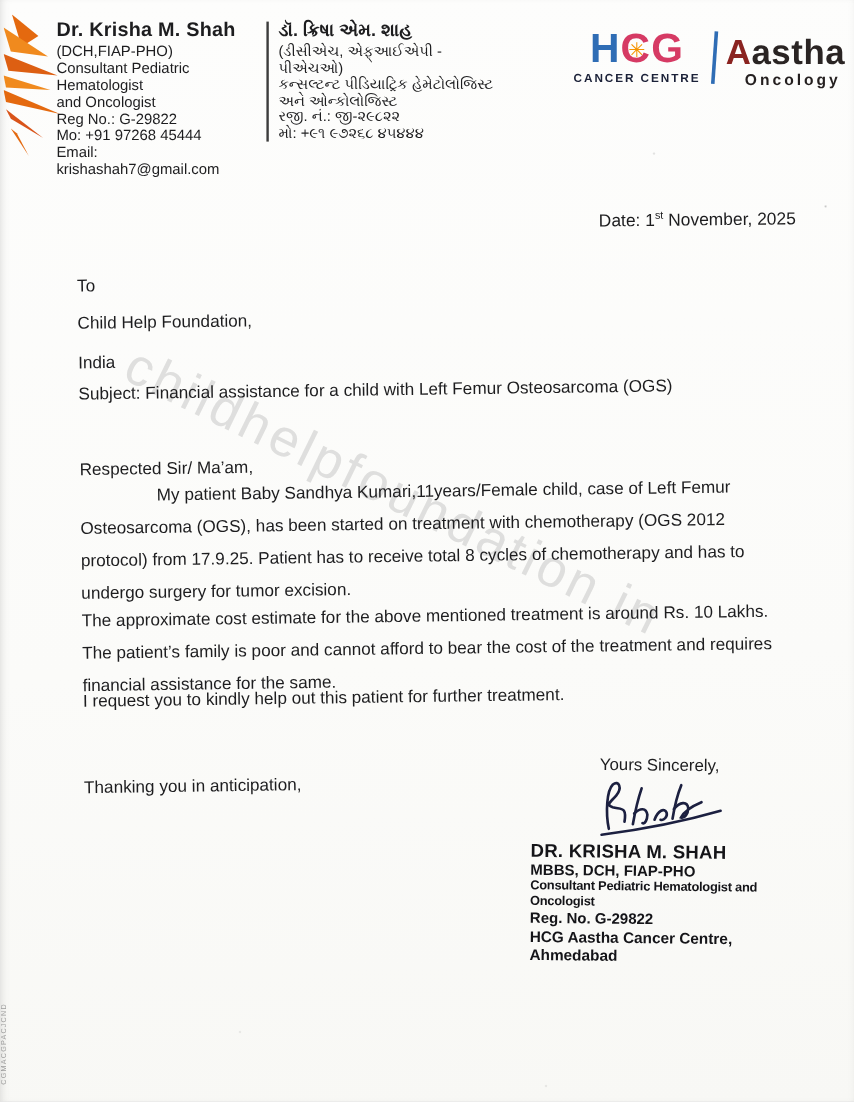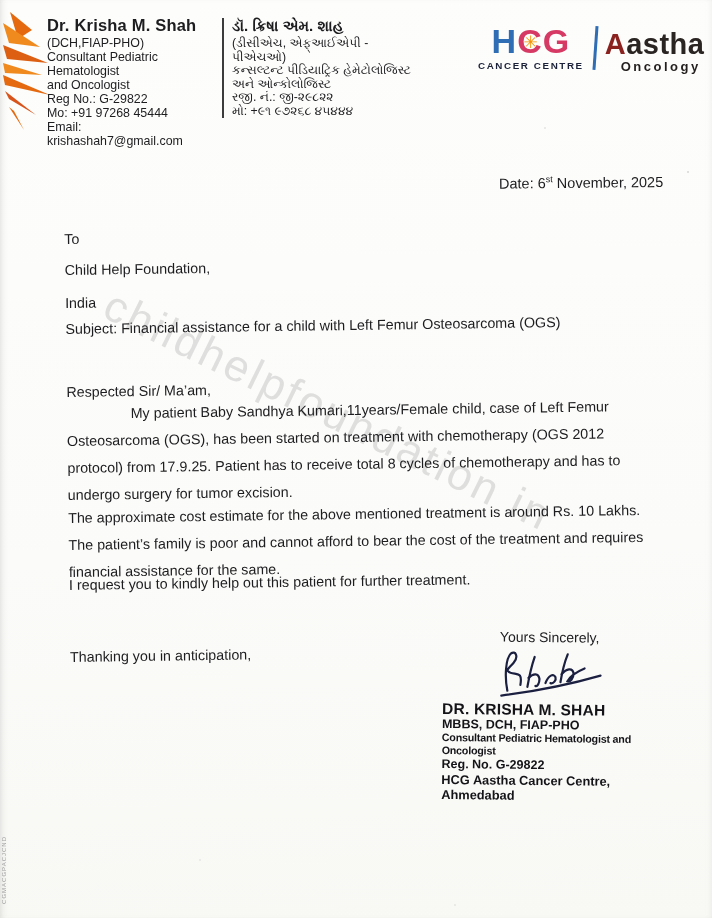--- a/index.html
+++ b/index.html
@@ -142,21 +142,21 @@
       <div class="aastha-block">
         <div class="aastha-word">
           <span class="aastha-first">A</span><span>astha</span>
         </div>
         <div class="aastha-sub">Oncology</div>
       </div>
     </div>
   </div>
 
   <div class="date-row">
-    <span>Date: 6</span><sup>st</sup><span> November, 2025</span>
+    <span>Date: 1</span><sup>st</sup><span> November, 2025</span>
   </div>
 
   <div class="letter-body">
     <p class="ln">To</p>
     <p class="ln mt-rec">Child Help Foundation,</p>
     <p class="ln mt-india">India</p>
     <p class="ln mt-subj">Subject: Financial assistance for a child with Left Femur Osteosarcoma (OGS)</p>
     <p class="ln mt-salut">Respected Sir/ Ma’am,</p>
     <p class="ln para1">My patient Baby Sandhya Kumari,11years/Female child, case of Left Femur Osteosarcoma (OGS), has been started on treatment with chemotherapy (OGS 2012 protocol) from 17.9.25. Patient has to receive total 8 cycles of chemotherapy and has to undergo surgery for tumor excision.</p>
     <p class="ln para2">The approximate cost estimate for the above mentioned treatment is around Rs. 10 Lakhs. The patient’s family is poor and cannot afford to bear the cost of the treatment and requires financial assistance for the same.</p>

